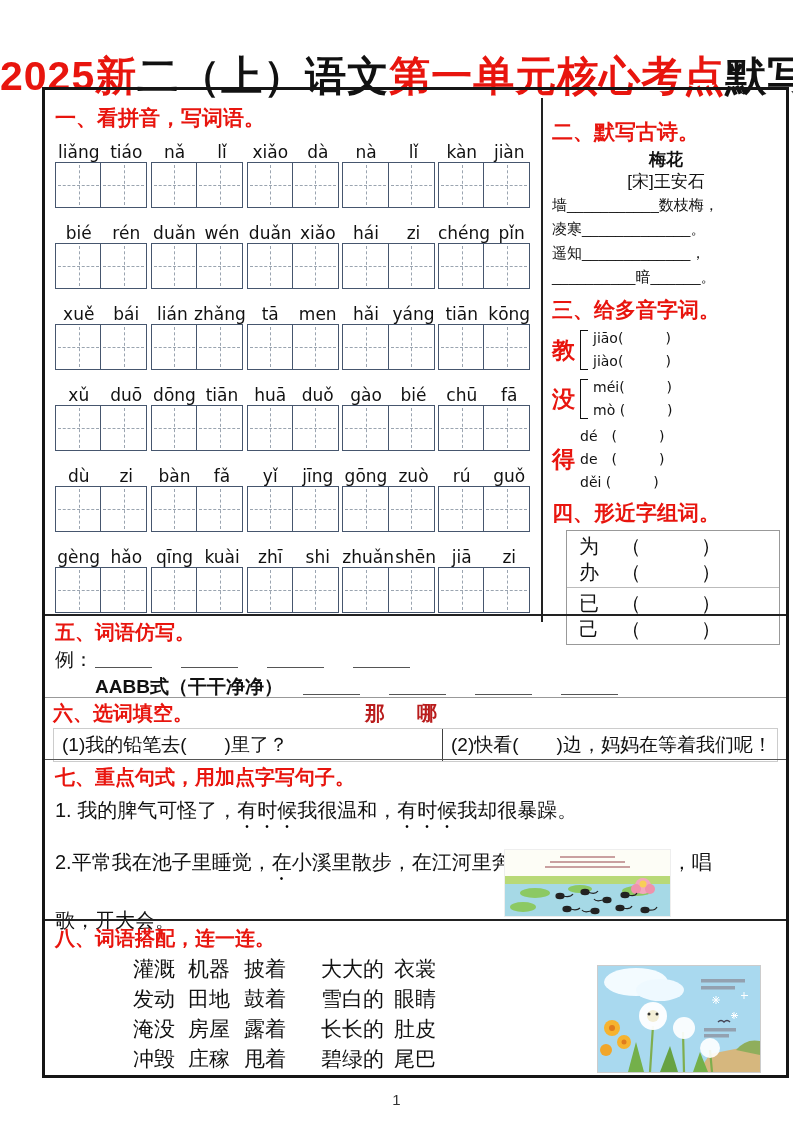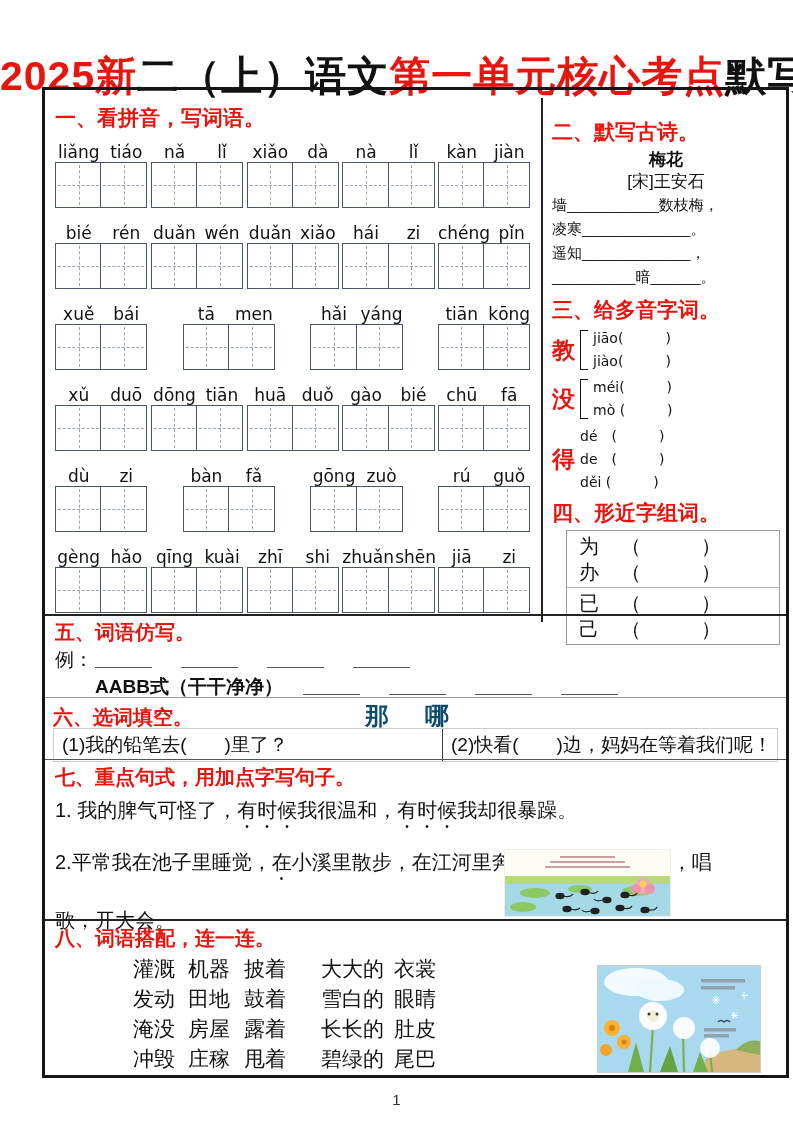--- a/index.html
+++ b/index.html
@@ -46,21 +46,21 @@
   #sec5{position:absolute;top:524px;left:0;width:100%;height:83px;border-top:2.5px solid #222;
         box-sizing:border-box;padding:3px 10px;}
   .s5-line{display:flex;align-items:flex-end;font-size:19px;height:27px;}
   .s5-prefix{width:40px;}
   .s5-label{width:208px;font-weight:600;}
   .blank{display:inline-block;width:57px;height:19px;border-bottom:1.5px solid #555;margin-right:29px;}
   
   #sec6{position:absolute;top:607px;left:0;width:100%;height:62px;border-top:1.5px solid #999;
         box-sizing:border-box;padding:2px 8px;}
   .s6-head{display:flex;align-items:baseline;height:27px;}
-  .s6-options{color:#0c4a6e;font-size:24px;font-weight:bold;margin-left:172px;letter-spacing:6px;}
+  .s6-options{color:#b91c1c;font-size:20px;font-weight:bold;margin-left:172px;letter-spacing:6px;}
   #s6-items{display:flex;border:1px solid #ccc;margin-top:1px;font-size:19px;}
   .s6-cell{padding:3px 4px 3px 8px;width:388px;box-sizing:border-box;white-space:nowrap;}
   .s6-cell + .s6-cell{border-left:1px solid #404040;width:auto;flex:1;}
   
   #sec7{position:absolute;top:669px;left:0;width:100%;height:160px;border-top:1.5px solid #555;
         box-sizing:border-box;padding:4px 10px;}
   .sentence{font-size:20px;line-height:28px;white-space:nowrap;}
   #s7-s1{margin-top:5px;}
   #s7-s2a{margin-top:16px;}
   #s7-s2b{margin-top:22px;}
@@ -198,20 +198,30 @@
                   <span>xuě</span>
                   <span>bái</span>
                 </div>
                 <div class="boxes">
                   <div class="tzg"></div>
                   <div class="tzg"></div>
                 </div>
               </div>
               <div class="group">
                 <div class="pinyin">
+                  <span>lián</span>
+                  <span>zhǎng</span>
+                </div>
+                <div class="boxes">
+                  <div class="tzg"></div>
+                  <div class="tzg"></div>
+                </div>
+              </div>
+              <div class="group">
+                <div class="pinyin">
                   <span>tā</span>
                   <span>men</span>
                 </div>
                 <div class="boxes">
                   <div class="tzg"></div>
                   <div class="tzg"></div>
                 </div>
               </div>
               <div class="group">
                 <div class="pinyin">
@@ -294,20 +304,30 @@
                 </div>
                 <div class="boxes">
                   <div class="tzg"></div>
                   <div class="tzg"></div>
                 </div>
               </div>
               <div class="group">
                 <div class="pinyin">
                   <span>bàn</span>
                   <span>fǎ</span>
+                </div>
+                <div class="boxes">
+                  <div class="tzg"></div>
+                  <div class="tzg"></div>
+                </div>
+              </div>
+              <div class="group">
+                <div class="pinyin">
+                  <span>yǐ</span>
+                  <span>jīng</span>
                 </div>
                 <div class="boxes">
                   <div class="tzg"></div>
                   <div class="tzg"></div>
                 </div>
               </div>
               <div class="group">
                 <div class="pinyin">
                   <span>gōng</span>
                   <span>zuò</span>

